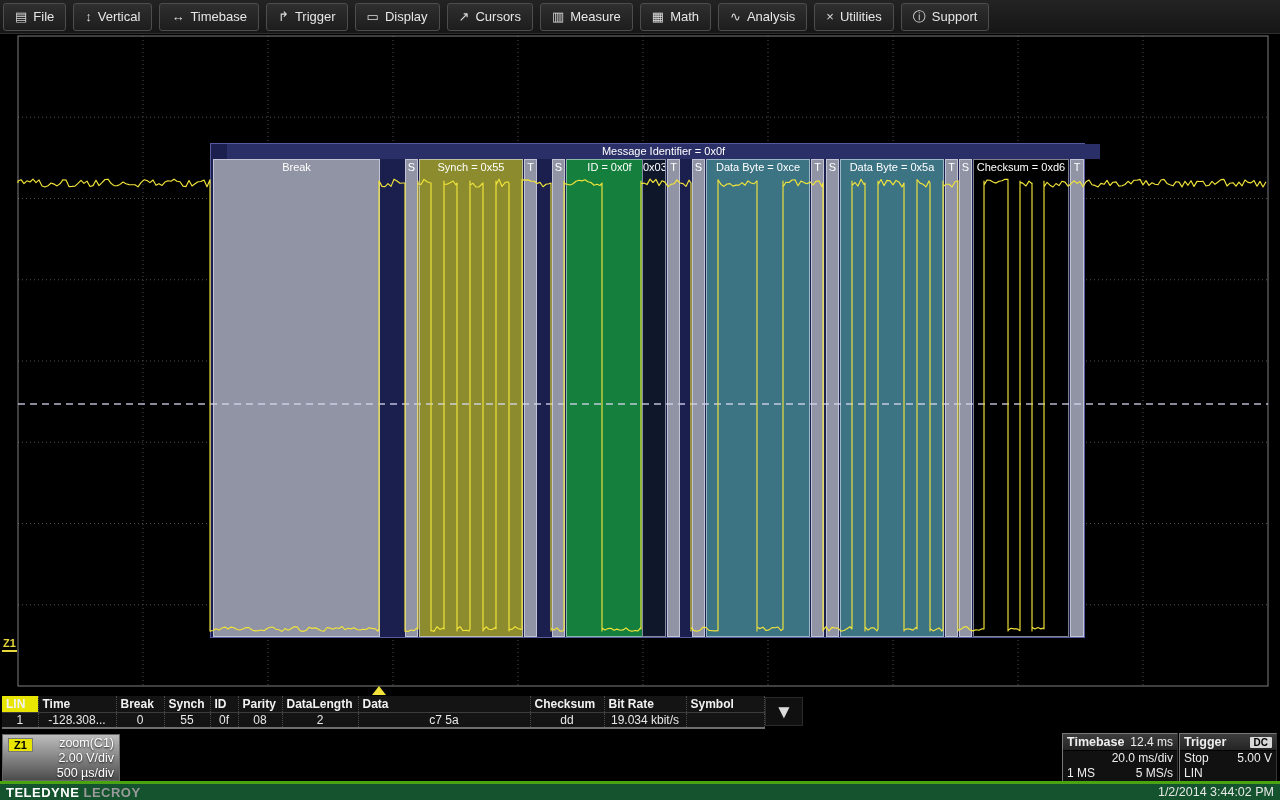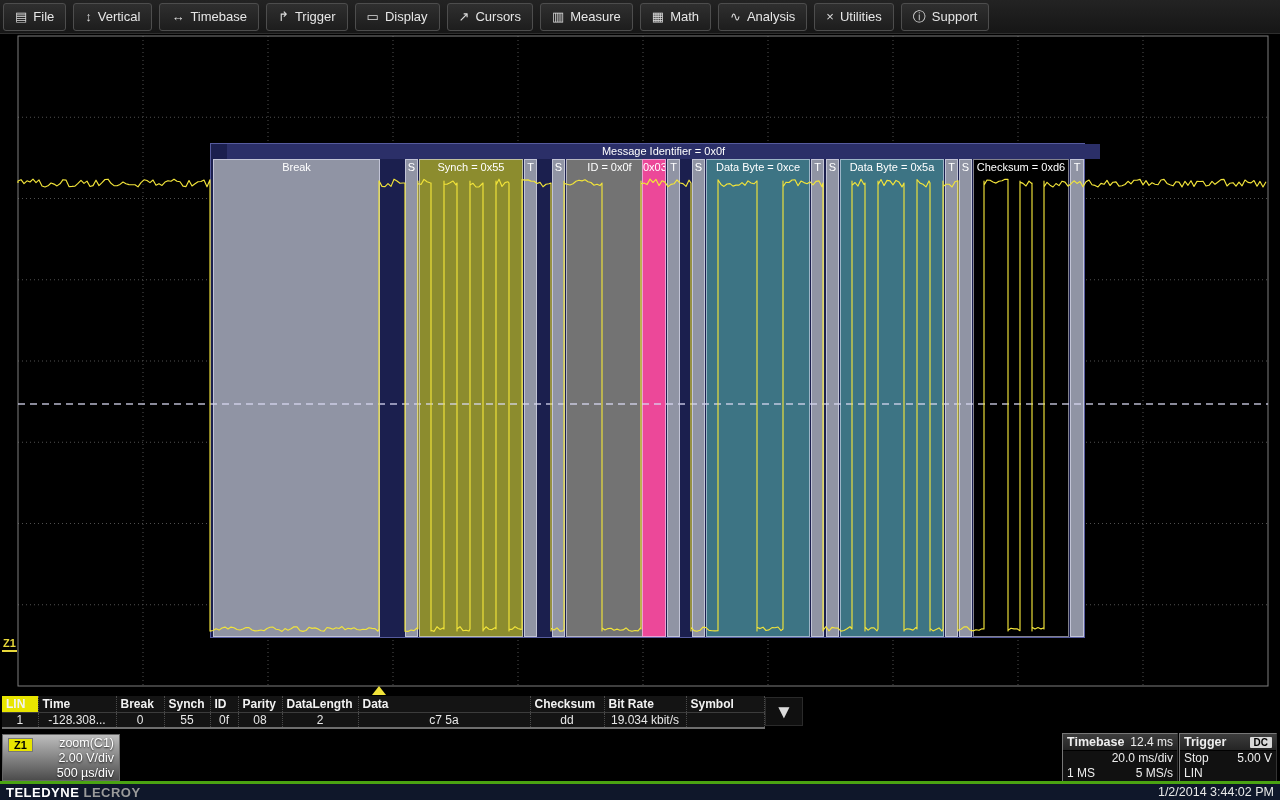--- a/index.html
+++ b/index.html
@@ -77,21 +77,21 @@
   .info-head .t { font-weight:bold; font-size:12.5px; }
   .info-line { display:flex; justify-content:space-between; padding:0 4px;
                line-height:15px; }
   .dc-badge { background:#d8d8d8; color:#000; font-size:10px; font-weight:bold;
               padding:0 4px; border-radius:1px; }
 
   
   #green-line { position:absolute; left:0; top:781px; width:1280px; height:3px;
                 background:#4aa312; z-index:6; }
   #statusbar { position:absolute; left:0; top:784px; width:1280px; height:16px;
-               background:#0f172a; z-index:7; display:flex; align-items:center;
+               background:#14532d; z-index:7; display:flex; align-items:center;
                justify-content:space-between; padding:0 6px; }
   #brand { font-size:13px; letter-spacing:.5px; }
   #brand .b1 { color:#fff; font-weight:bold; }
   #brand .b2 { color:#9a9a9a; font-weight:bold; }
   #datetime { color:#e8e8e8; font-size:12.5px; }
 </style>
 </head>
 <body>
 
 <div id="stage">
@@ -174,24 +174,24 @@
         </div>
         <div class="fld" style="left: 208px; width: 104px; background: rgb(140, 140, 46);">
           <span class="lbl">Synch = 0x55</span>
         </div>
         <div class="fld" style="left: 313px; width: 13px; background: rgb(144, 148, 164);">
           <span class="lbl">T</span>
         </div>
         <div class="fld" style="left: 341px; width: 13px; background: rgb(144, 148, 164);">
           <span class="lbl">S</span>
         </div>
-        <div class="fld" style="left: 355px; width: 87px; background: #737373;">
+        <div class="fld" style="left: 355px; width: 87px; background: #15803d;">
           <span class="lbl">ID = 0x0f</span>
         </div>
-        <div class="fld" style="left: 431px; width: 24px; background: #ec4899;">
+        <div class="fld" style="left: 431px; width: 24px; background: #0f172a;">
           <span class="lbl">0x03</span>
         </div>
         <div class="fld" style="left: 456px; width: 13px; background: rgb(144, 148, 164);">
           <span class="lbl">T</span>
         </div>
         <div class="fld" style="left: 481px; width: 13px; background: rgb(144, 148, 164);">
           <span class="lbl">S</span>
         </div>
         <div class="fld" style="left: 495px; width: 104px; background: rgb(61, 116, 132);">
           <span class="lbl">Data Byte = 0xce</span>

